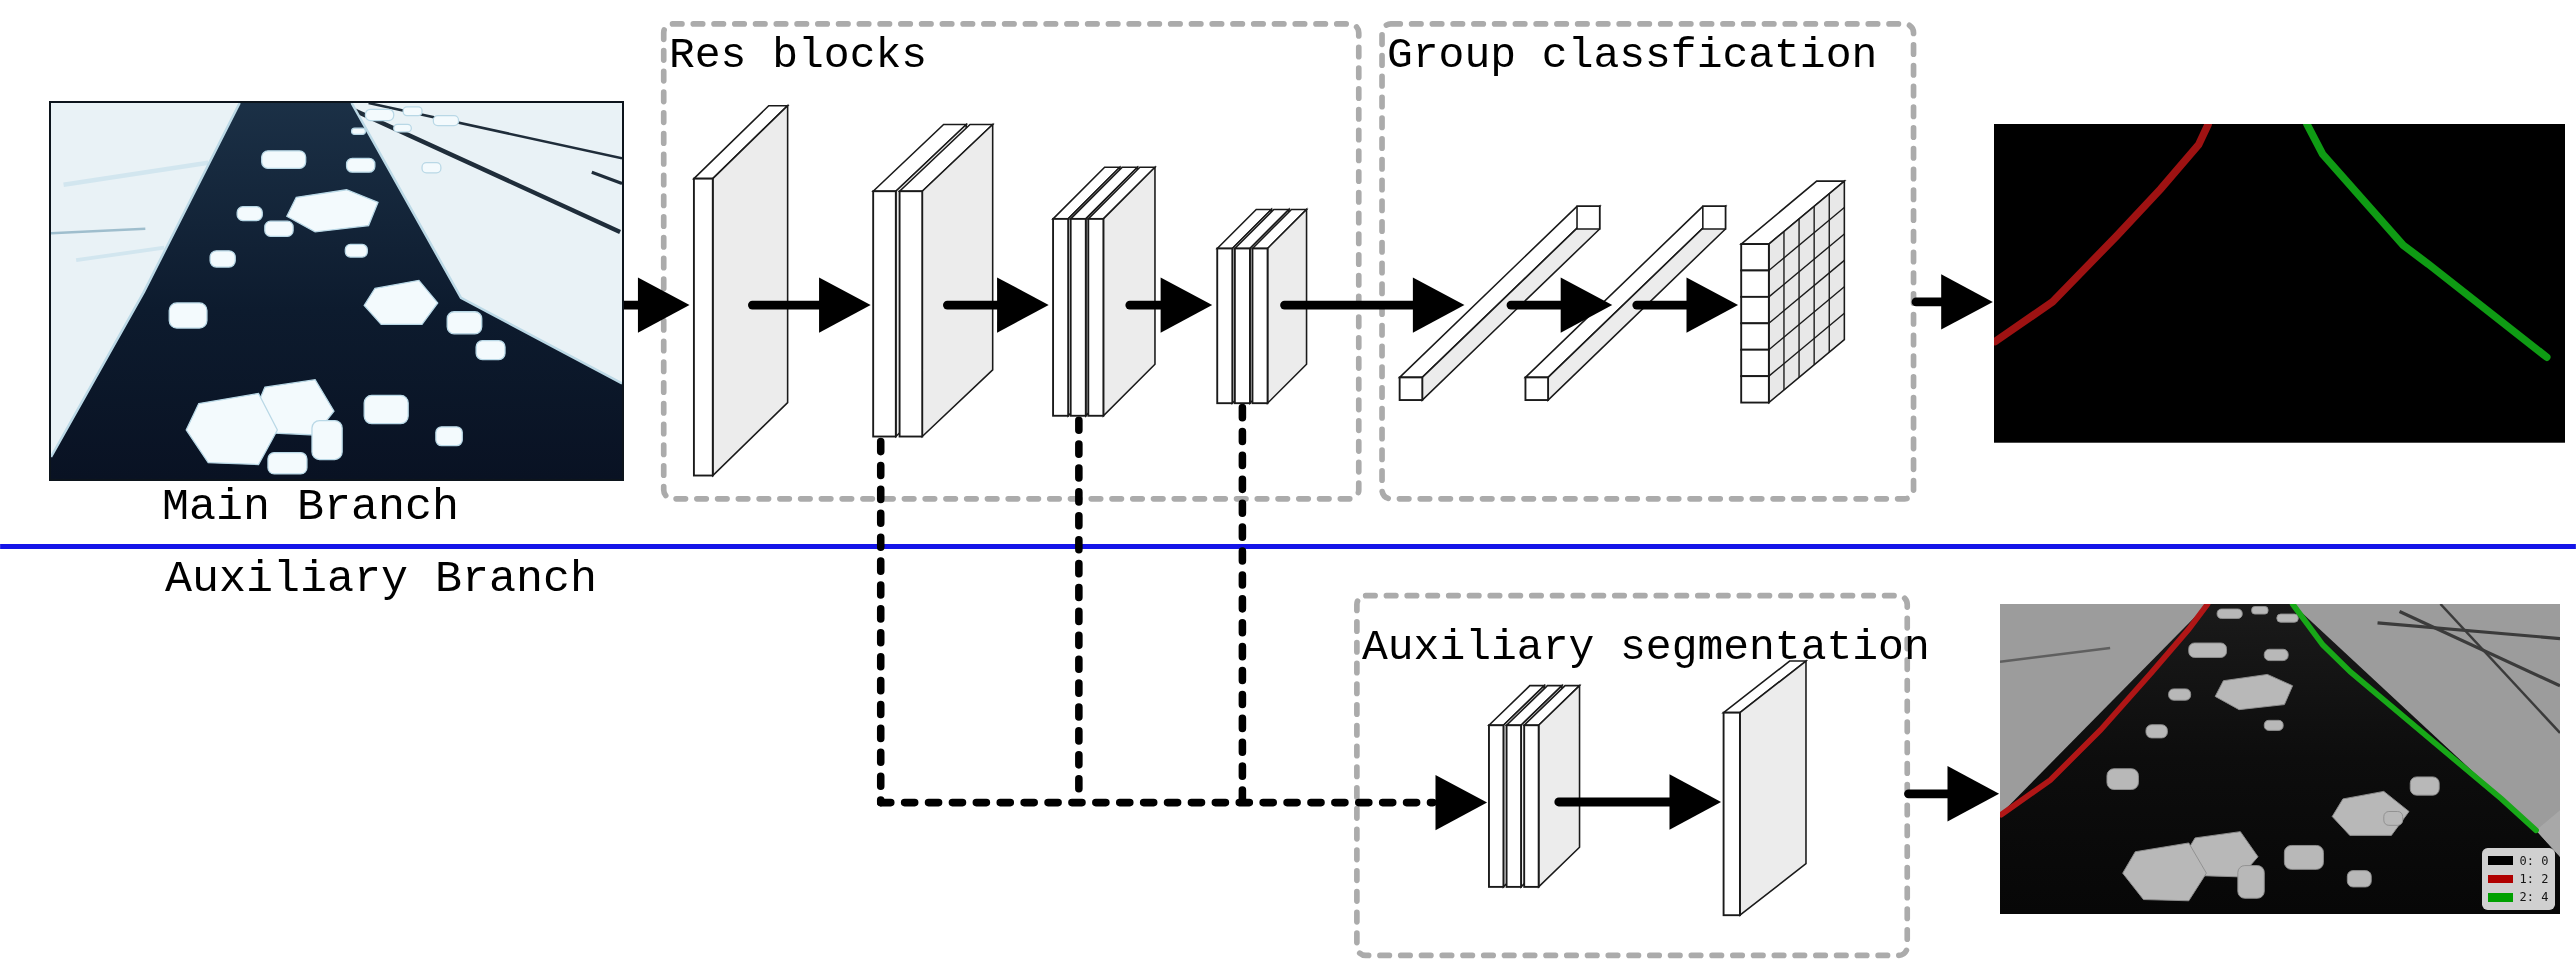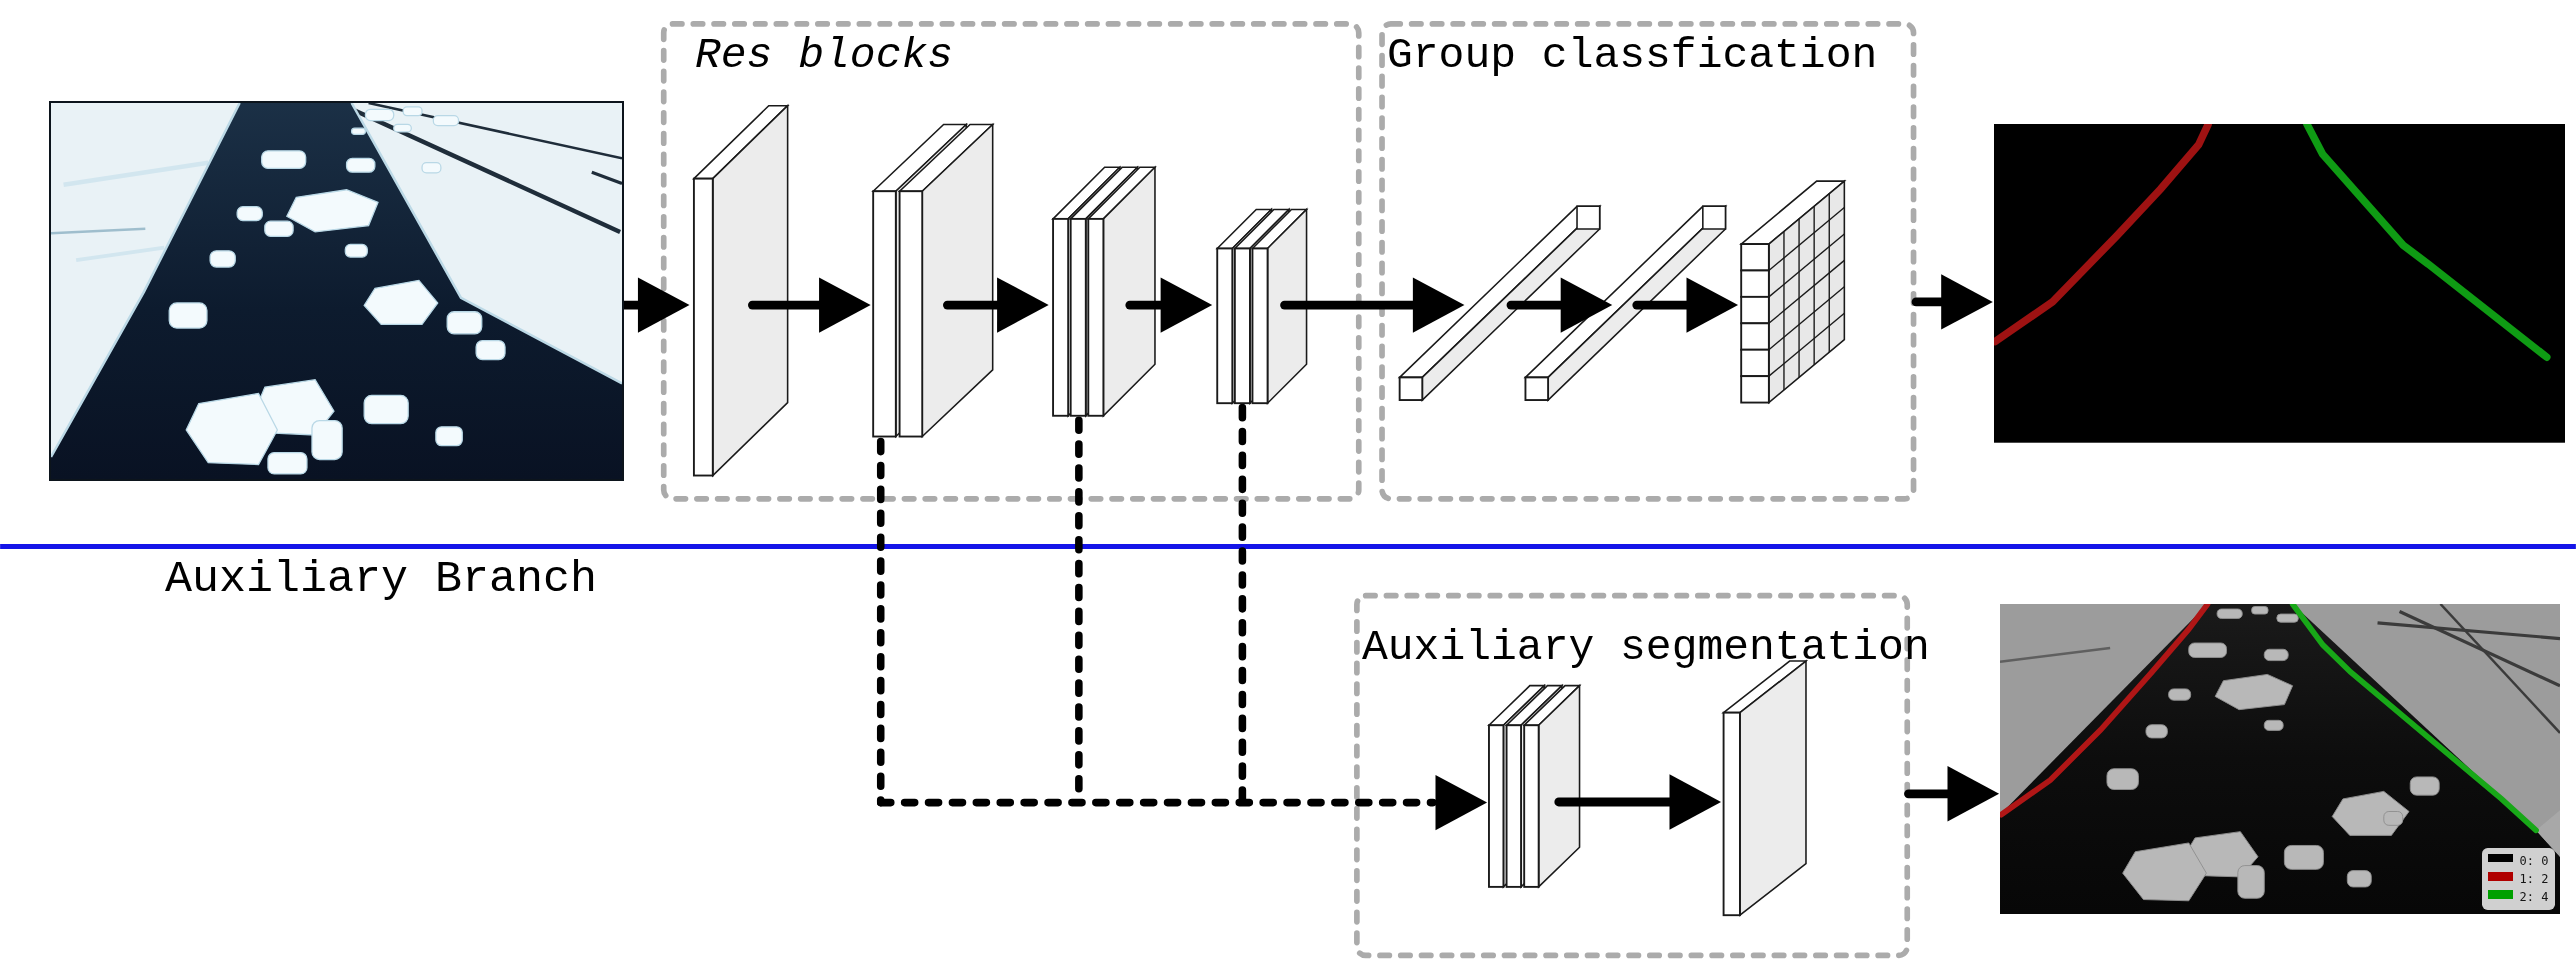--- a/index.html
+++ b/index.html
@@ -8,21 +8,21 @@
   .layer{position:absolute;left:0;top:0;width:2576px;height:963px;}
   .label{position:absolute;color:#000;white-space:nowrap;line-height:1.05;}
   .box-title{font-size:43px;}
   .branch-label{font-size:45px;}
   .img-frame{position:absolute;border:2.5px solid #0c141c;box-sizing:border-box;}
   .img-plain{position:absolute;}
   .scene-svg{position:absolute;left:0;top:0;width:100%;height:100%;}
   
   .legend{position:absolute;left:2482px;top:848px;width:73px;background:rgba(216,216,216,0.96);
           border-radius:5.7px;padding:5.7px 6.3px;display:flex;flex-direction:column;gap:4.4px;box-sizing:border-box;}
-  .legend-row{display:flex;align-items:flex-start;gap:6.3px;}
+  .legend-row{display:flex;align-items:center;gap:6.3px;}
   .legend-chip{width:25px;height:8.8px;flex:0 0 auto;}
   .legend-text{font-family:"DejaVu Sans Mono", monospace;font-size:12px;color:#141414;}
   
   .gbox{fill:none;stroke:#ababab;stroke-width:9;stroke-dasharray:15 18;stroke-linecap:round;}
   .plate-front{fill:#ffffff;stroke:#1a1a1a;stroke-width:3;}
   .plate-top{fill:#ffffff;stroke:#1a1a1a;stroke-width:2.5;}
   .plate-side{fill:#ececec;stroke:#1a1a1a;stroke-width:2.5;}
   .arrow-tail{stroke:#000;stroke-width:14;stroke-linecap:round;}
   .arrow-head{fill:#000;}
   .skipline{stroke:#000;stroke-width:12;fill:none;stroke-dasharray:16 22;stroke-linecap:round;}
@@ -263,19 +263,20 @@
     <div class="legend-row">
       <div class="legend-chip" style="background: rgb(176, 0, 0);"></div>
       <span class="legend-text">1: 2</span>
     </div>
     <div class="legend-row">
       <div class="legend-chip" style="background: rgb(0, 160, 0);"></div>
       <span class="legend-text">2: 4</span>
     </div>
   </div>
 
-  <div class="label box-title" style="left:695px;top:33px;font-style:italic;">Res blocks</div>
+  <div class="label box-title" style="left:669px;top:33px;">Res blocks</div>
   <div class="label box-title" style="left:1387px;top:33px;text-align:right;">Group classfication</div>
   <div class="label box-title" style="left:1362px;top:605px;margin-top:20px;">Auxiliary segmentation</div>
+  <div class="label branch-label" style="left:162px;top:484px;">Main Branch</div>
   <div class="label branch-label" style="left:165px;top:556px;">Auxiliary Branch</div>
 
 </div>
 
 
 </body></html>

